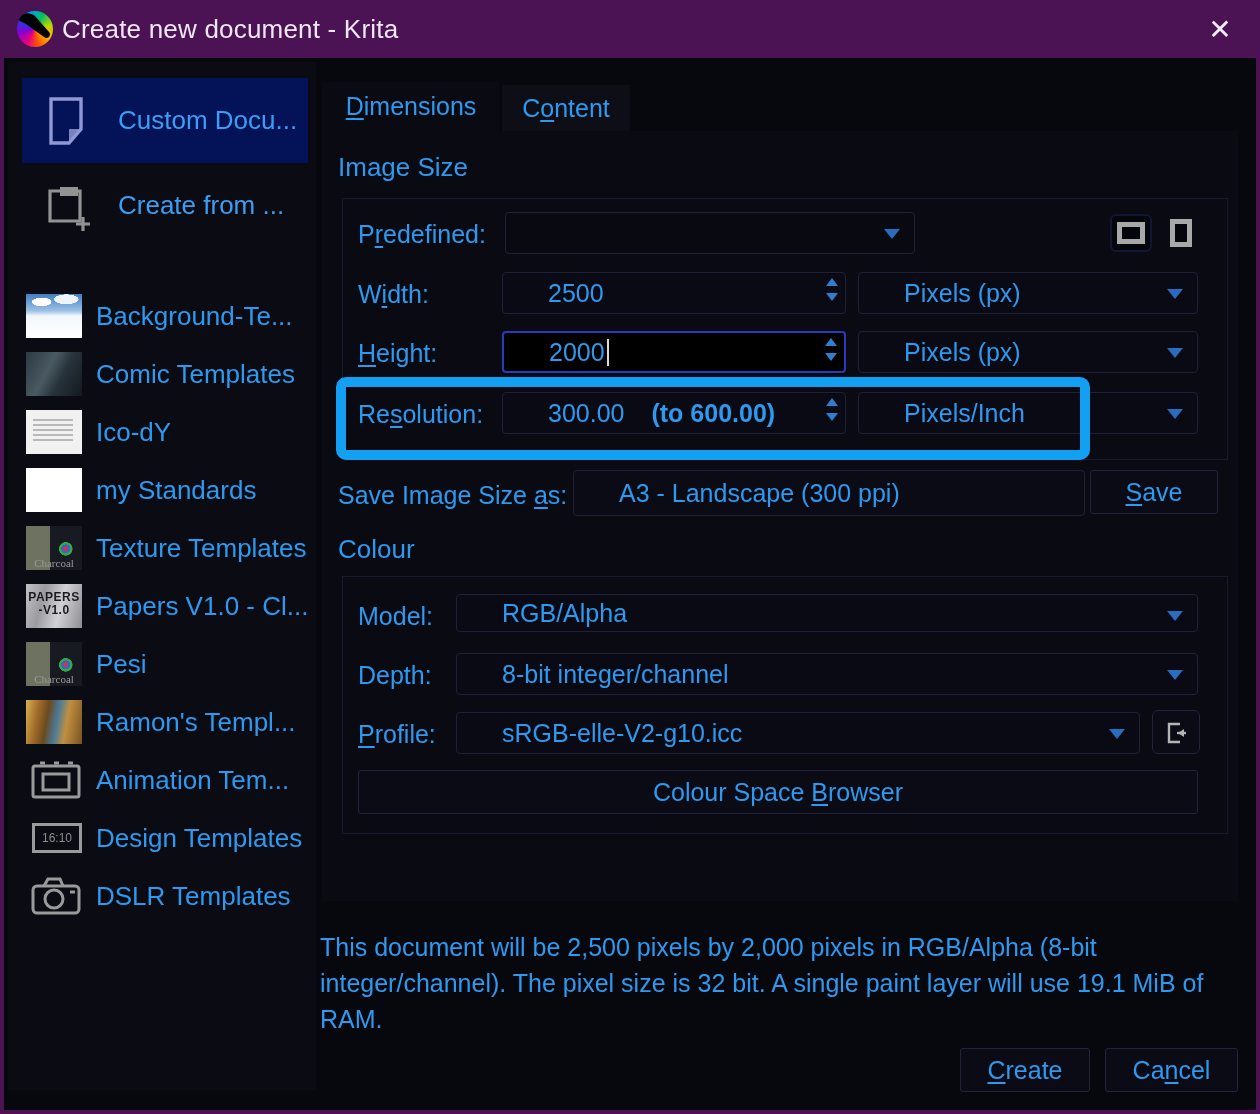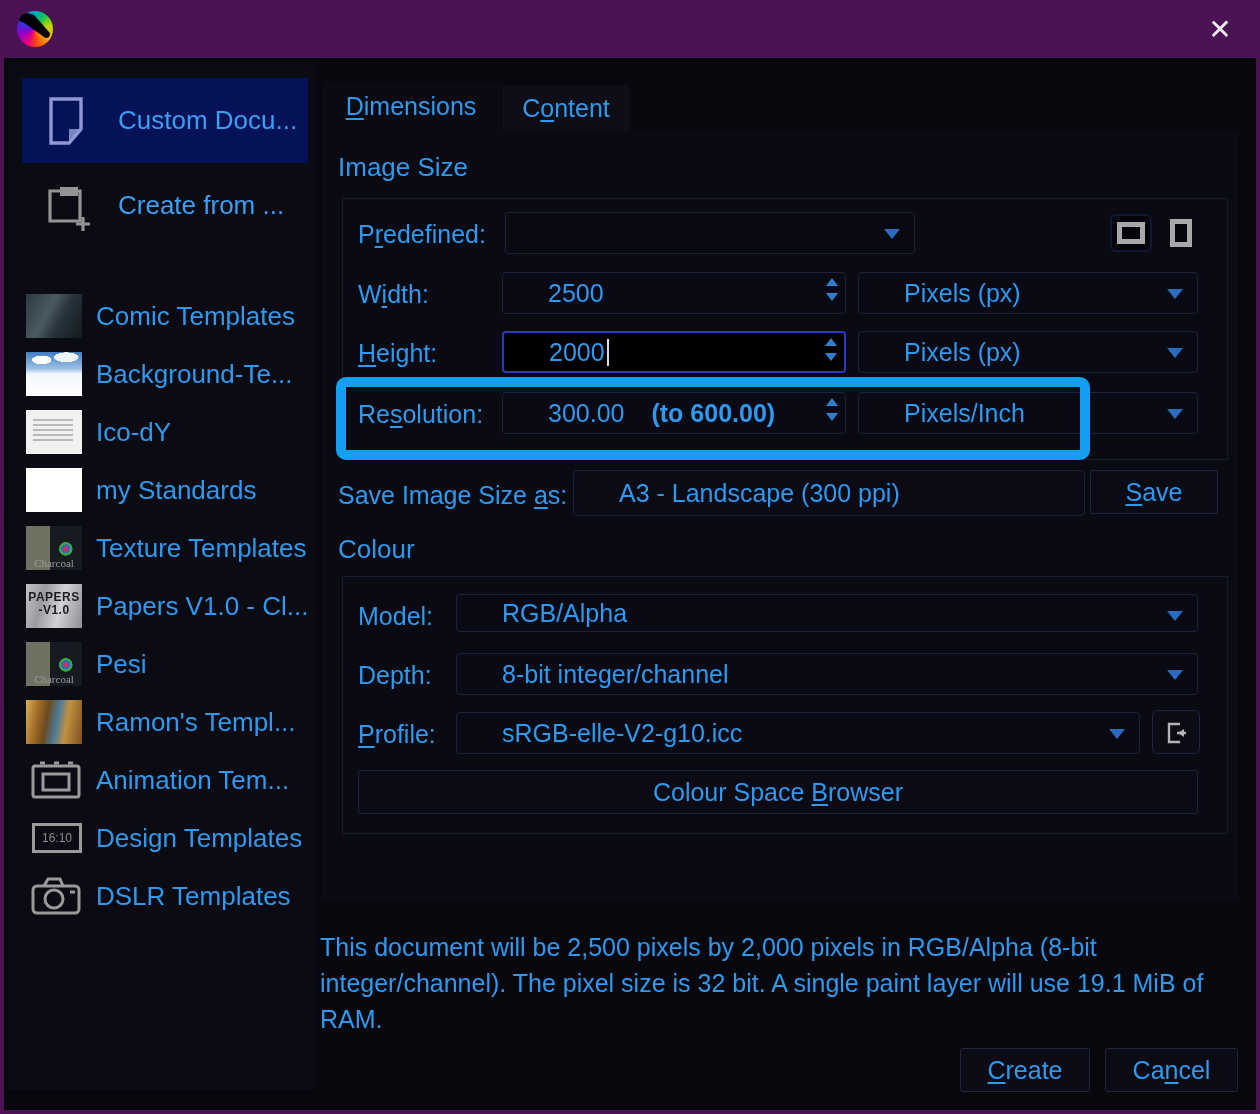--- a/index.html
+++ b/index.html
@@ -96,20 +96,21 @@
 <body>
 
 <div class="window">
 
   <div class="titlebar">
     <div class="logo">
       <svg width="42" height="42" viewBox="0 0 42 42">
         <path d="M5 12 C 7 5, 15 3, 21 8 L 35 24 C 38 27.5, 33.5 32, 30 29 L 12 16 C 8 13.5, 5.5 13.5, 5 12 Z" fill="#000"></path>
       </svg>
     </div>
+    <div class="title-text">Create new document - Krita</div>
     <div class="close-x">
         <span>✕</span>
       </div>
   </div>
 
   <div class="dialog"></div>
   <div class="sidebar-panel"></div>
 
   <div class="actions">
     <div class="action-item selected">
@@ -129,26 +130,26 @@
           <path d="M38 46 h14 M45 39 v14" stroke="#939393" stroke-width="3.2"></path>
           <rect x="36" y="40" width="16" height="12" fill="#07070e" opacity="0"></rect>
         </svg>
       </div>
       <div class="albl">Create from ...</div>
     </div>
   </div>
 
   <div class="templates">
     <div class="tpl-item">
+      <div class="thumb th-sky"></div>
+      <div class="tpl-lbl">Background-Te...</div>
+    </div>
+    <div class="tpl-item">
       <div class="thumb th-dragon"></div>
       <div class="tpl-lbl">Comic Templates</div>
-    </div>
-    <div class="tpl-item">
-      <div class="thumb th-sky"></div>
-      <div class="tpl-lbl">Background-Te...</div>
     </div>
     <div class="tpl-item">
       <div class="thumb th-paper"></div>
       <div class="tpl-lbl">Ico-dY</div>
     </div>
     <div class="tpl-item">
       <div class="thumb th-white"></div>
       <div class="tpl-lbl">my Standards</div>
     </div>
     <div class="tpl-item">

